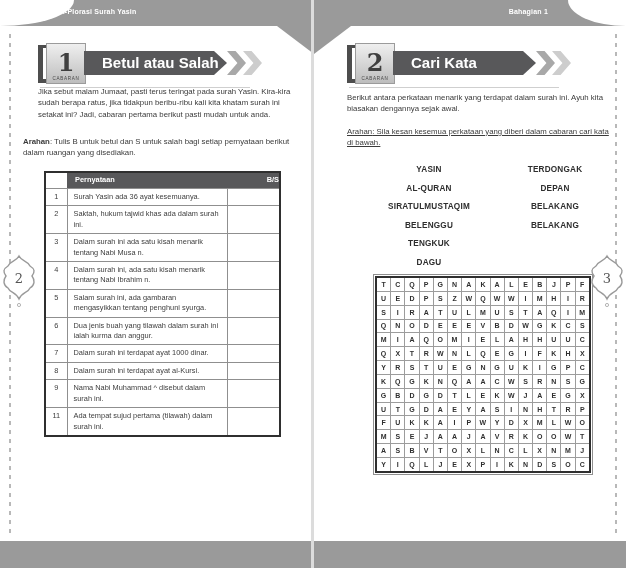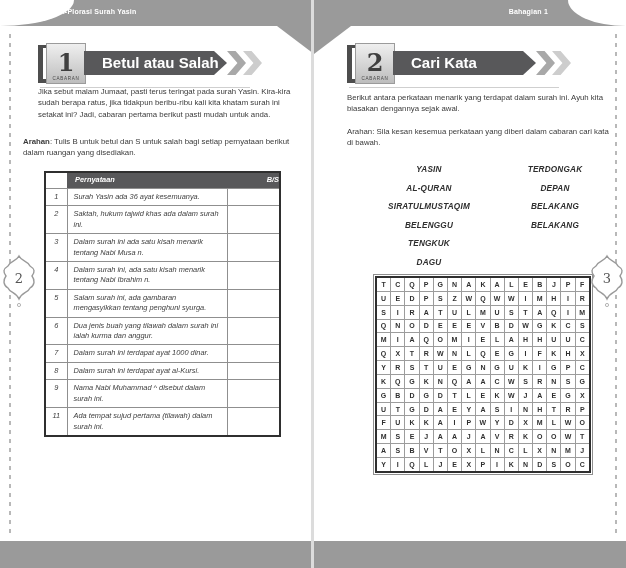--- a/index.html
+++ b/index.html
@@ -42,32 +42,32 @@
   .chev{position:absolute;top:9px;width:19px;height:24px;
         clip-path:polygon(0 0,45% 0,100% 50%,45% 100%,0 100%,55% 50%);}
   .chev.c1{left:189px;background:#a8a8a8;}
   .chev.c2{left:205px;background:#cdcdcd;}
   .head-rule{position:absolute;left:2px;top:45px;width:210px;height:1px;background:#cfcfcf;}
   
   .intro,.arahan{position:absolute;width:268px;font-size:7.8px;line-height:11.4px;color:#3a3a3a;margin:0;}
   .arahan b{font-weight:bold;}
   
   table.tf{position:absolute;left:44px;top:171px;width:237px;border-collapse:collapse;
-           border:2px solid #2f2f2f;table-layout:fixed;font-size:7.4px;line-height:10.4px;font-style:italic;}
+           border:2px solid #2f2f2f;table-layout:fixed;font-size:7.4px;line-height:10.4px;}
   table.tf th{background:#58585a;color:#fff;font-weight:bold;height:15px;padding:0;}
   table.tf th.h-no{background:#ffffff;width:21px;}
   table.tf th.h-txt{text-align:left;padding-left:8px;}
   table.tf th.h-ans{width:52px;text-align:right;}
   table.tf td{border:1px solid #8f8f8f;padding:3px 4px;vertical-align:top;}
   table.tf td.c-no{text-align:center;width:21px;color:#3d3d3d;}
   table.tf td.c-txt{padding-left:6px;color:#3d3d3d;}
   table.tf td.c-ans{width:52px;}
   
   .wl-col{position:absolute;text-align:center;font-weight:bold;font-size:8.2px;letter-spacing:.2px;color:#2e2e2e;}
-  .wl-col .wl-item{height:18.6px;line-height:12px;font-style:italic;}
+  .wl-col .wl-item{height:18.6px;line-height:12px;}
   .wl-1{left:46px;top:164px;width:140px;}
   .wl-2{left:186px;top:164px;width:112px;}
   
   table.ws{position:absolute;left:62px;top:276px;border-collapse:collapse;border:2px solid #2f2f2f;
            outline:1px solid #8f8f8f;outline-offset:1px;}
   table.ws td{width:13.2px;height:12.85px;border:1px solid #9c9c9c;text-align:center;
               font-size:7px;font-weight:bold;color:#2f2f2f;padding:0;}
 </style>
 </head>
 <body>
@@ -176,21 +176,21 @@
         <div class="badge-label">CABARAN</div>
       </div>
       <div class="banner">Cari Kata</div>
       <div class="chev c1"></div>
       <div class="chev c2"></div>
       <div class="head-rule"></div>
     </div>
 
     <p class="intro" style="left:34px;top:92px;">Berikut antara perkataan menarik yang terdapat dalam surah ini. Ayuh kita biasakan dengannya sejak awal.</p>
 
-    <p class="arahan" style="left:34px;top:126px;"><span>Arahan</span><span>: Sila kesan kesemua perkataan yang diberi dalam cabaran cari kata di bawah.</span></p>
+    <p class="arahan" style="left:34px;top:126px;text-decoration:underline;"><span>Arahan</span><span>: Sila kesan kesemua perkataan yang diberi dalam cabaran cari kata di bawah.</span></p>
 
     <div class="wl-col wl-1" id="wl-col1">
         <div class="wl-item">YASIN</div>
         <div class="wl-item">AL-QURAN</div>
         <div class="wl-item">SIRATULMUSTAQIM</div>
         <div class="wl-item">BELENGGU</div>
         <div class="wl-item">TENGKUK</div>
         <div class="wl-item">DAGU</div>
       </div>
     <div class="wl-col wl-2" id="wl-col2">

